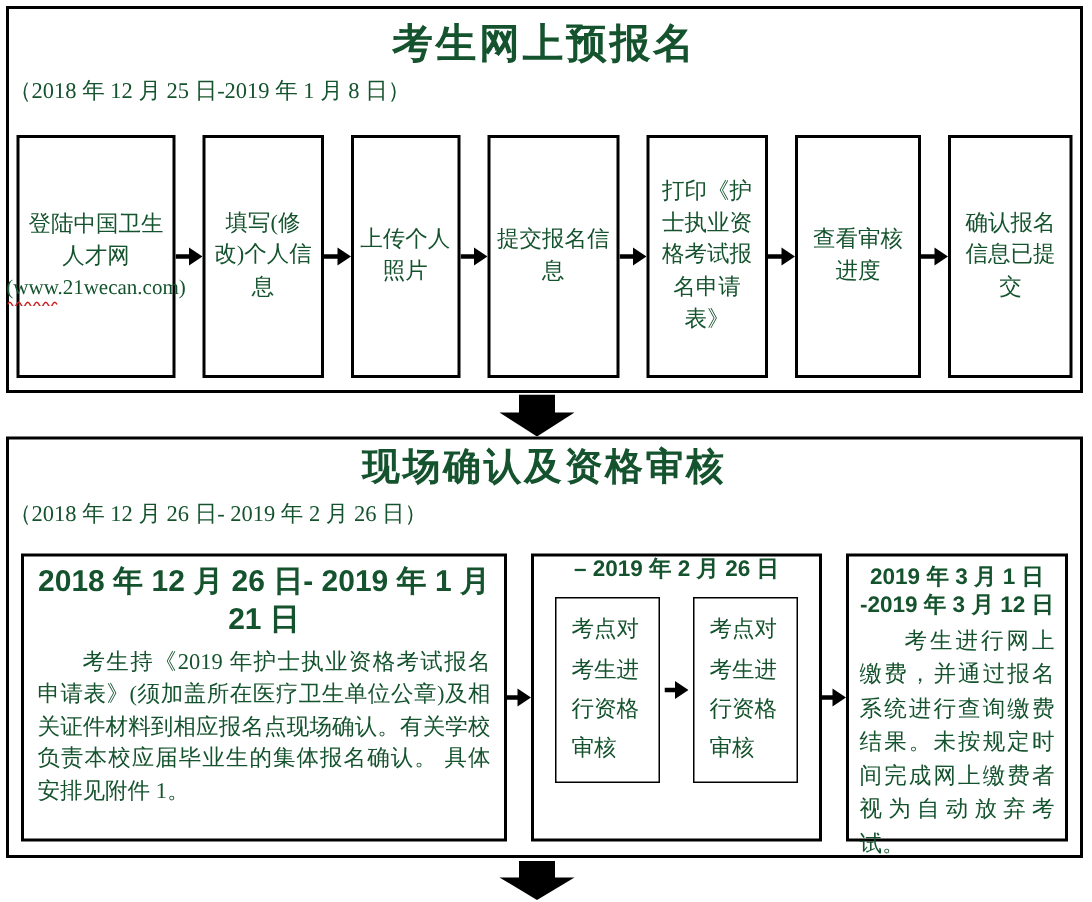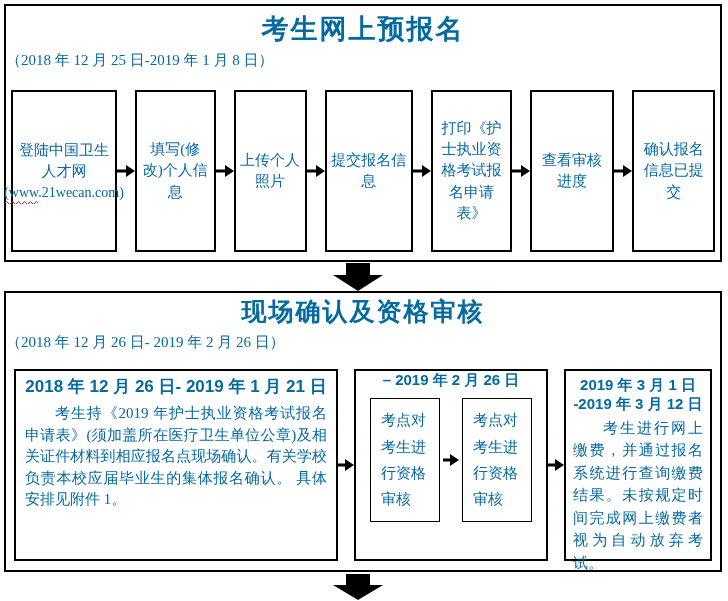--- a/index.html
+++ b/index.html
@@ -2,21 +2,21 @@
 <html><head>
 <meta charset="utf-8">
 <style>
   html, body { margin: 0; padding: 0; background: #fff; }
   #stage {
     position: relative;
     width: 728px;
     height: 601px;
     background: #ffffff;
     font-family: "Liberation Serif", "DejaVu Serif", serif;
-    color: #0369a1;
+    color: #14532d;
     overflow: hidden;
   }
   .section {
     position: absolute;
     left: 4px;
     width: 718px;
     border: 2px solid #000;
     box-sizing: border-box;
     background: #fff;
   }
@@ -112,21 +112,21 @@
   .conn {
     flex: 0 0 16px;
     align-self: center;
     display: flex;
     align-items: center;
     justify-content: center;
   }
   .box-date {
     text-align: center;
     font-weight: bold;
-    font-size: 17px;
+    font-size: 20px;
     margin-top: 5px;
     line-height: 1.25;
     font-family: "Liberation Sans", "DejaVu Sans", sans-serif;
   }
   #box-b .box-date, #box-c .box-date { font-size: 15px; }
   .box-body {
     font-size: 15px;
     line-height: 1.43;
     margin: 6px 9px 0 9px;
     text-indent: 2em;

